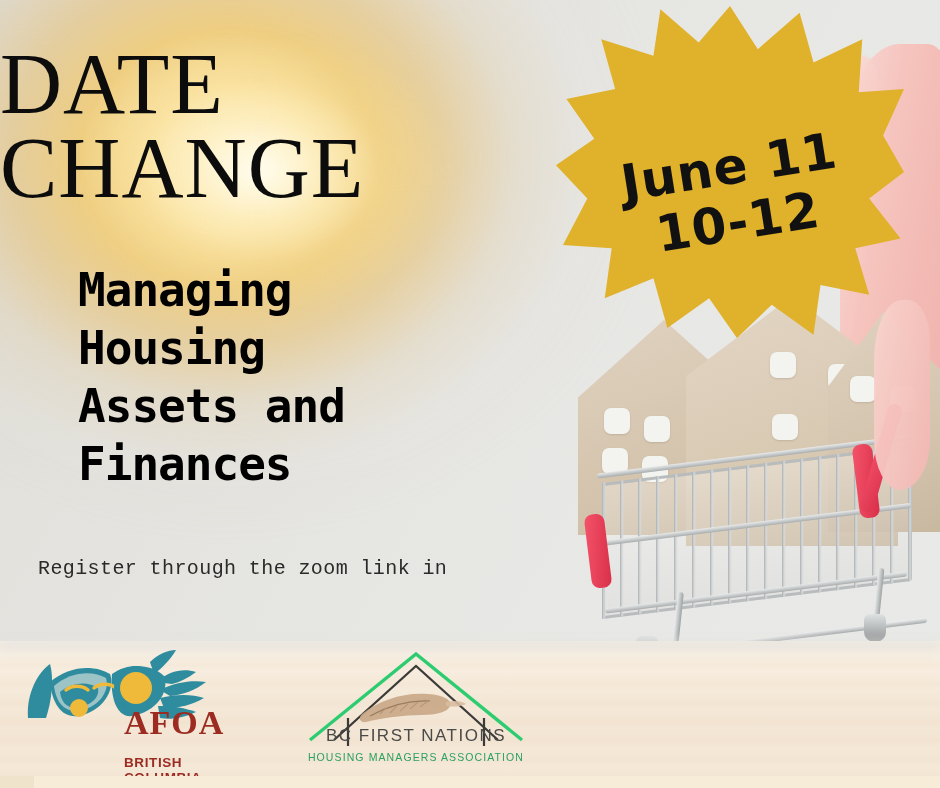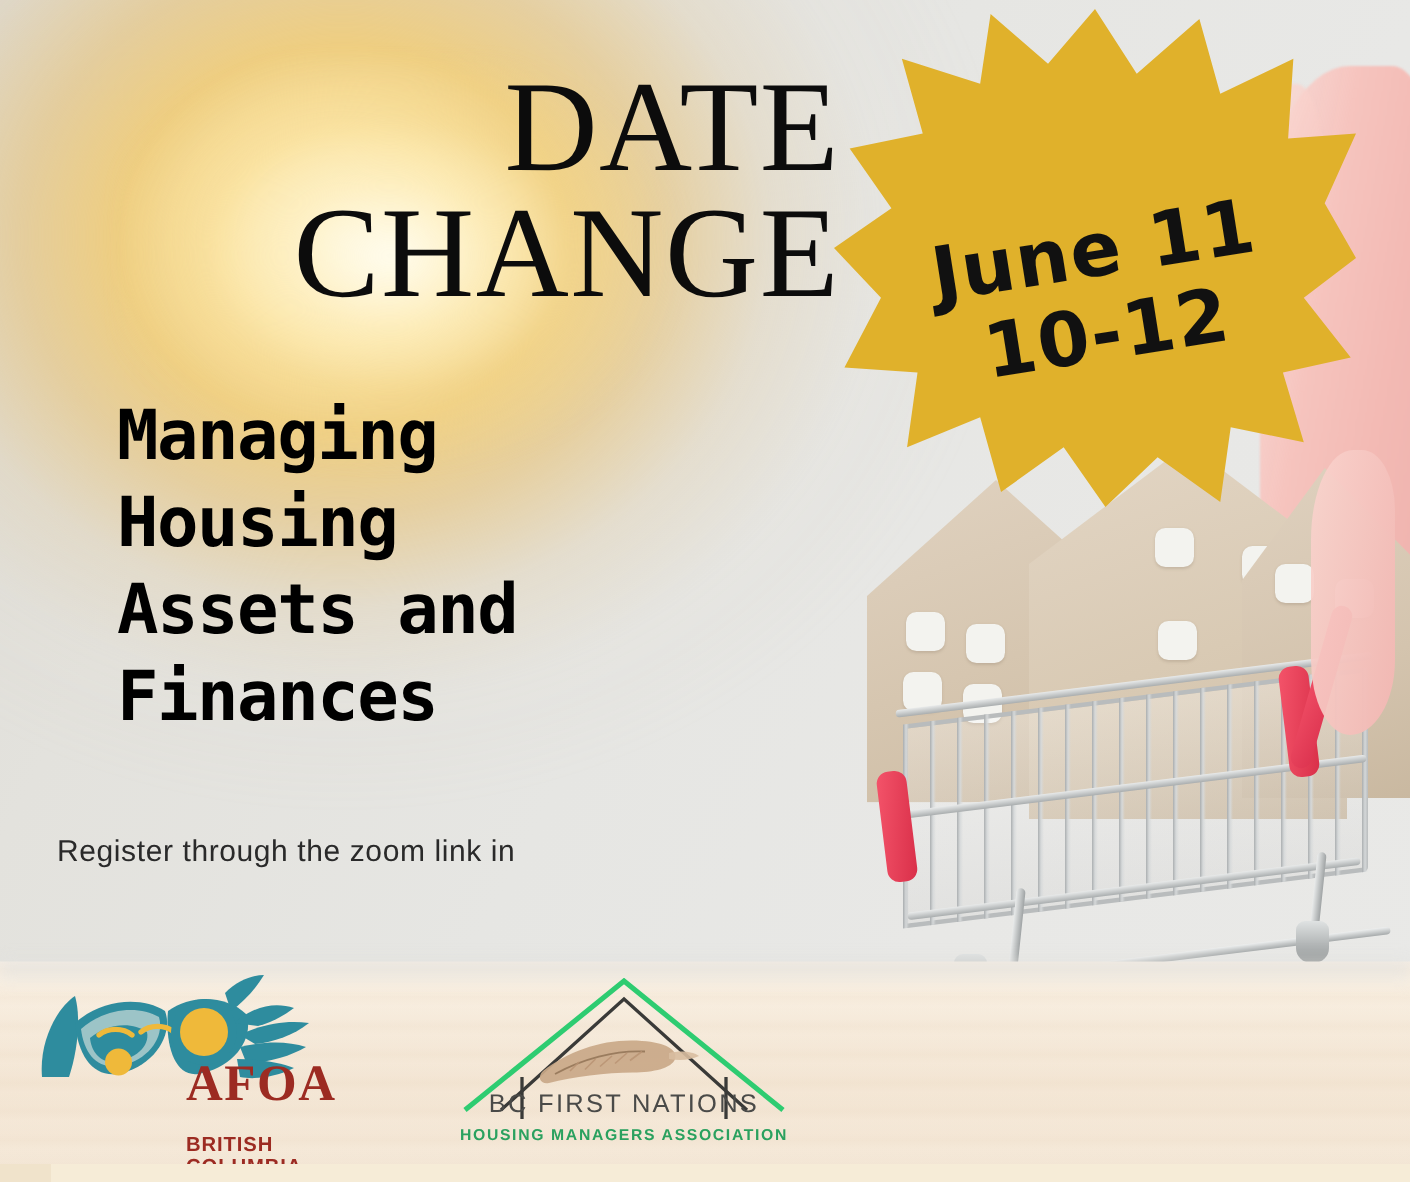--- a/index.html
+++ b/index.html
@@ -204,39 +204,39 @@
     font-weight:bold;
     line-height:1.0;
     padding-top:46px;box-sizing:border-box;
   }
   .badge-line1{font-size:50px;letter-spacing:1px;}
   .badge-line2{font-size:50px;letter-spacing:1px;margin-top:6px;}
 
   
   .headline{
     position:absolute;left:0;top:42px;width:560px;
-    text-align:right;
+    text-align:left;
     font-family:"Liberation Serif", serif;
     font-size:86px;line-height:0.98;
     color:#0c0c0c;letter-spacing:1px;
   }
   .headline .l1{display:block;}
   .headline .l2{display:block;}
 
   .subtitle{
     position:absolute;left:78px;top:262px;width:470px;
     font-family:"DejaVu Sans Mono", monospace;
     font-size:46px;line-height:1.26;
     font-weight:bold;color:#000000;letter-spacing:-1px;
   }
   .subtitle span{display:block;}
 
   .register{
     position:absolute;left:38px;top:552px;width:530px;
-    font-family:Liberation Sans, sans-serif;
+    font-family:Liberation Mono, monospace;
     font-size:20px;line-height:1.68;
     color:#2a2a2a;letter-spacing:0.4px;
   }
   .register span{display:block;}
 
   
   .afoa{position:absolute;left:24px;top:648px;width:212px;height:122px;}
   .afoa-mark{position:absolute;left:0;top:0;width:200px;height:74px;}
   .afoa-text{
     position:absolute;left:100px;top:58px;width:130px;text-align:left;
@@ -248,21 +248,21 @@
   
   .bcfn{position:absolute;left:300px;top:652px;width:232px;height:122px;}
   .bcfn-svg{position:absolute;left:0;top:0;}
   .bcfn-name{
     position:absolute;left:0;top:74px;width:232px;text-align:center;
     font-size:17px;letter-spacing:1.5px;color:#4a4a48;
     font-family:"Liberation Sans", sans-serif;
   }
   .bcfn-sub{
     position:absolute;left:0;top:99px;width:232px;text-align:center;
-    font-size:10.5px;font-weight:bold;letter-spacing:1.1px;color:#2aa15f;
+    font-size:10.5px;font-weight:normal;letter-spacing:1.1px;color:#2aa15f;
     font-family:"Liberation Sans", sans-serif;
   }
 </style>
 </head>
 <body>
 
 <div id="poster">
 
   <div class="bg-base"></div>
   <div class="bg-gold-wash"></div>

